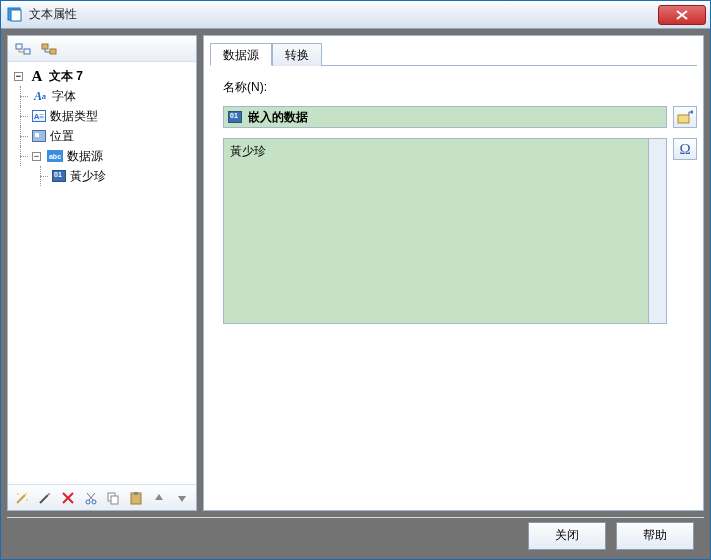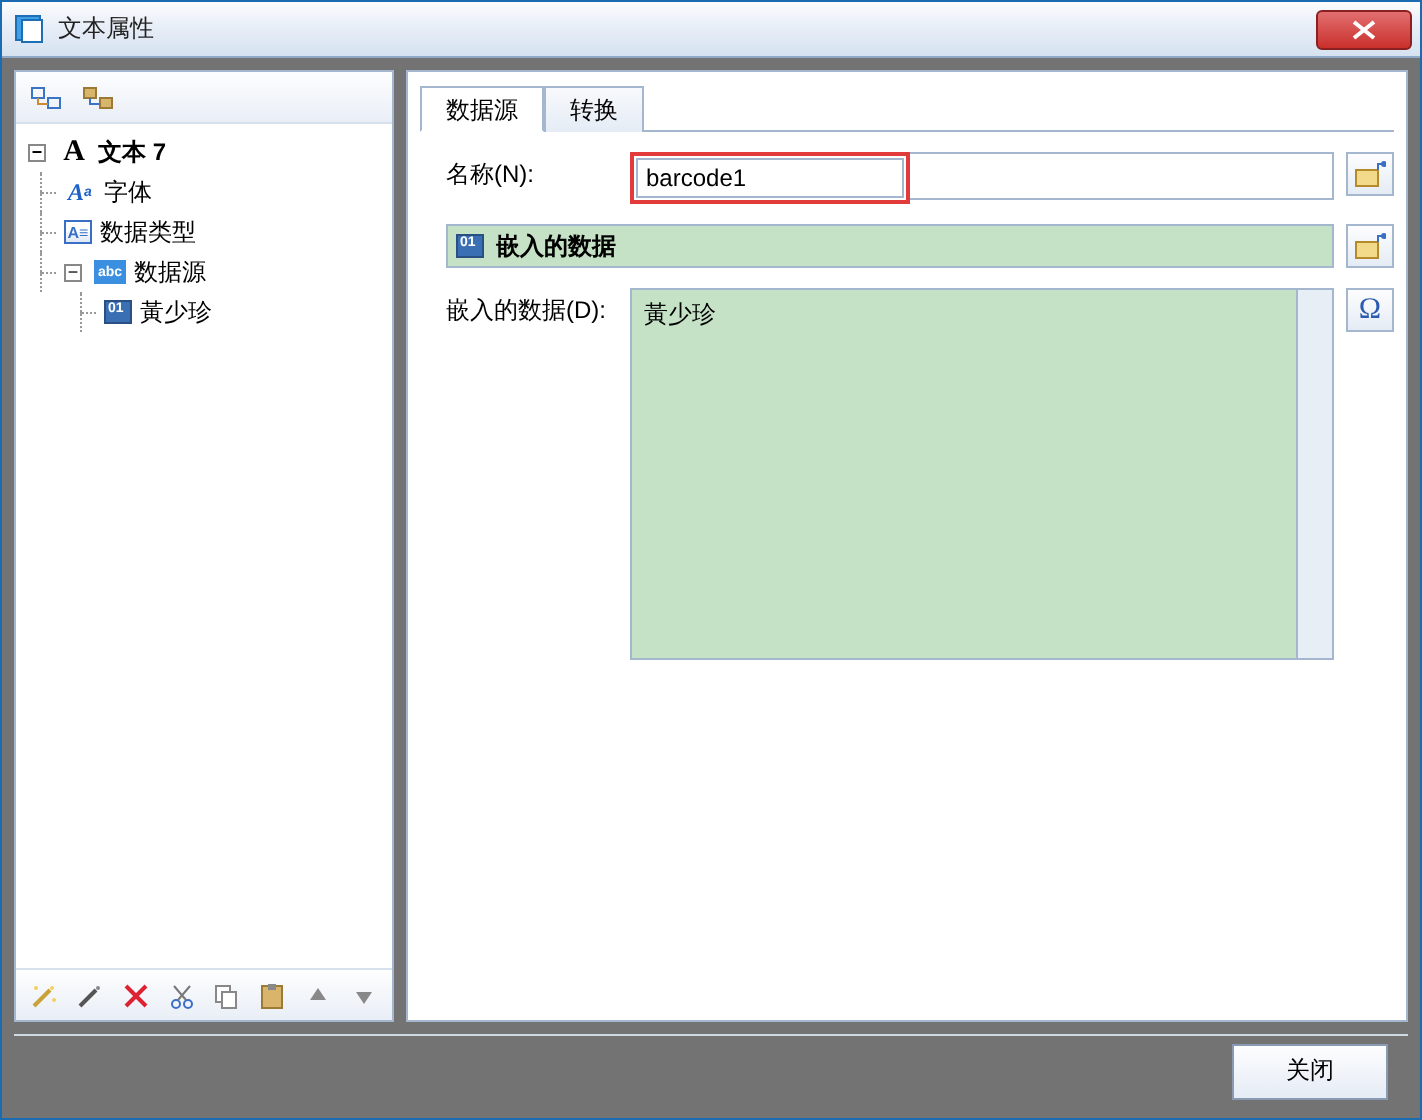--- a/index.html
+++ b/index.html
@@ -124,20 +124,24 @@
           </div>
           <div class="tree-node tree-child">
             <span class="ticon ico-font">A<sup style="font-size:7px;">a</sup></span>
             <span>字体</span>
           </div>
           <div class="tree-node tree-child">
             <span class="ticon ico-format">A≡</span>
             <span>数据类型</span>
           </div>
           <div class="tree-node tree-child">
+            <span class="ticon ico-pos"></span>
+            <span>位置</span>
+          </div>
+          <div class="tree-node tree-child">
             <span class="exp">−</span>
             <span class="ticon ico-abc">abc</span>
             <span>数据源</span>
           </div>
           <div class="tree-node tree-child2">
             <span class="ticon ico-data"></span>
             <span>黃少珍</span>
           </div>
         </div>
 
@@ -194,67 +198,52 @@
       </div>
 
       <div class="panel right-panel">
         <div class="tabs">
           <div class="tab active"><span>数据源</span></div>
           <div class="tab"><span>转换</span></div>
         </div>
 
         <div class="form-row">
           <div class="label">名称(N):</div>
+        </div>
+
+        <div class="form-row">
           <div class="field">
-            <div style="display:flex; flex:1;">
-              <div class="name-wrap">
-                <input class="name-input" value="barcode1" style="">
-              </div>
-              <div class="name-rest"></div>
+            <div class="type-field">
+              <span class="ticon ico-data"></span>
+              <span>嵌入的数据</span>
             </div>
             <div class="iconbtn">
               <svg width="16" height="14">
                   <rect x="1" y="5" width="11" height="8" fill="#f3d98a" stroke="#b58a2a"></rect>
                   <path d="M12 5 L12 2 L15 2" fill="none" stroke="#3a6fc6"></path>
                   <circle cx="15" cy="2" r="1.5" fill="#3a6fc6"></circle>
                 </svg>
             </div>
           </div>
         </div>
 
         <div class="form-row">
           <div class="field">
-            <div class="type-field">
-              <span class="ticon ico-data"></span>
-              <span>嵌入的数据</span>
-            </div>
-            <div class="iconbtn">
-              <svg width="16" height="14">
-                  <rect x="1" y="5" width="11" height="8" fill="#f3d98a" stroke="#b58a2a"></rect>
-                  <path d="M12 5 L12 2 L15 2" fill="none" stroke="#3a6fc6"></path>
-                  <circle cx="15" cy="2" r="1.5" fill="#3a6fc6"></circle>
-                </svg>
-            </div>
-          </div>
-        </div>
-
-        <div class="form-row">
-          <div class="label">嵌入的数据(D):</div>
-          <div class="field">
             <div class="embed-area">
               <textarea class="embed-text" style="">黃少珍</textarea>
               <div class="up">▲</div>
               <div class="dn">▼</div>
             </div>
             <div class="iconbtn" style="align-self:flex-start;">
               <span style="font-family:serif; font-size:15px; color:#2a5bb0;">Ω</span>
             </div>
           </div>
         </div>
       </div>
 
     </div>
 
     <div class="footer">
       <button class="btn">关闭</button>
+      <button class="btn">帮助</button>
     </div>
   </div>
 </div>
 
 </body></html>

